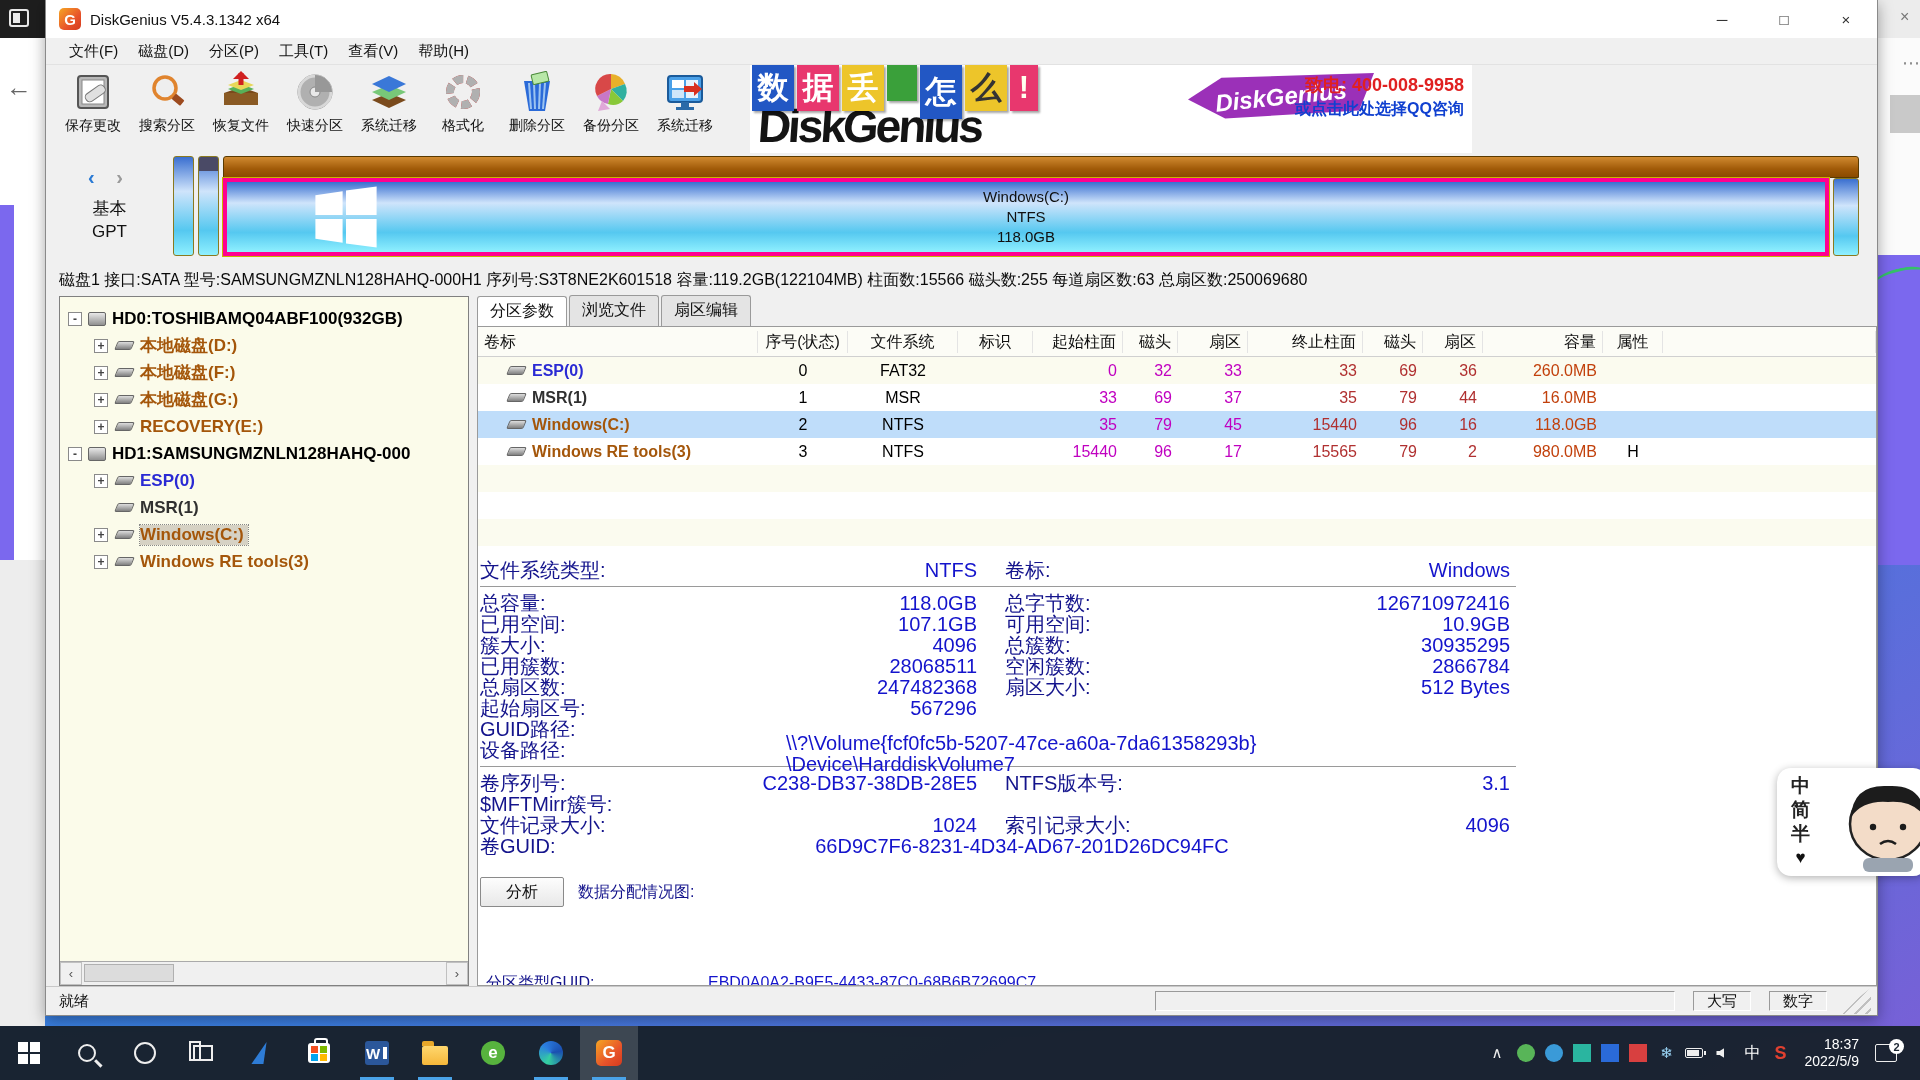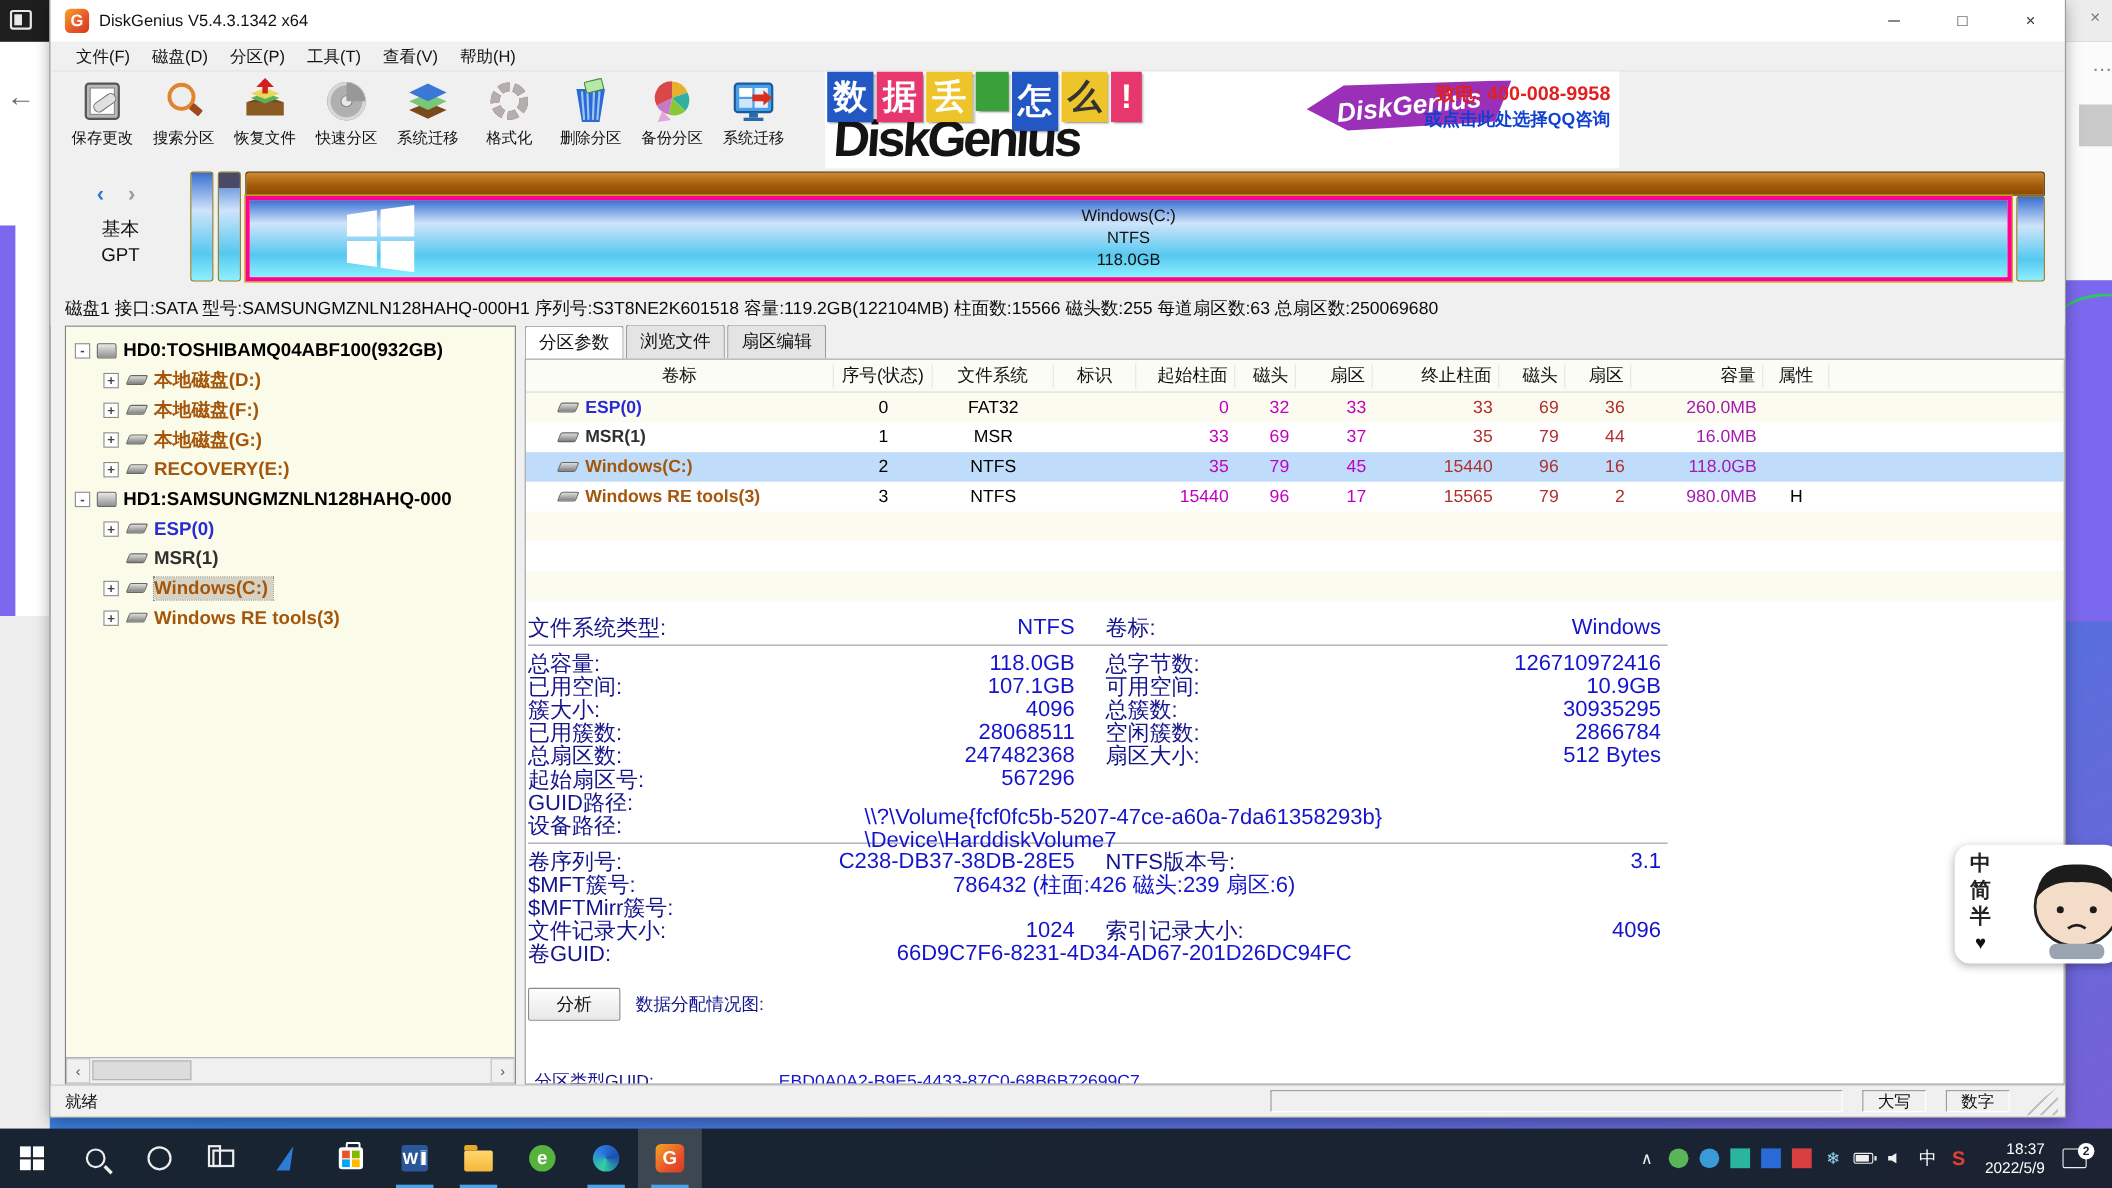--- a/index.html
+++ b/index.html
@@ -102,25 +102,25 @@
   .tab.active { background:#fff; position:relative; top:1px; }
   .pane-body { flex:1; background:#fff; border:1px solid #9a9a9a; position:relative; overflow:hidden; display:flex; flex-direction:column; }
 
   
   .ptable { font-size:16px; flex:0 0 auto; }
   .thead,.trow { display:grid; grid-template-columns:280px 90px 110px 75px 90px 55px 70px 115px 60px 60px 120px 60px 1fr; align-items:center; }
   .thead { height:30px; border-bottom:1px solid #d0d0d0; background:#fcfcf6; }
   .thead .hc { font-size:16px; color:#111; padding:0 6px; border-right:1px solid #e4e4e4; height:22px; line-height:22px; }
   .trow { height:27px; }
   .trow .c { padding:0 6px; white-space:nowrap; overflow:hidden; }
-  .al { text-align:center; } .ac { text-align:center; } .ar { text-align:right; }
+  .al { text-align:left; } .ac { text-align:center; } .ar { text-align:right; }
   .stripe0 { background:#fbfbef; } .stripe1 { background:#fff; }
   .row-sel { background:#bfddfa !important; }
   .pname { display:flex; align-items:center; font-weight:bold; padding-left:28px !important; }
-  .v-start { color:#c000c0; } .v-end { color:#b03030; } .v-cap { color:#a21caf; } .v-attr { color:#000; }
+  .v-start { color:#c000c0; } .v-end { color:#b03030; } .v-cap { color:#c2410c; } .v-attr { color:#000; }
 
   
   .details { margin:14px 0 0 2px; width:1036px; font-size:20px; flex:0 0 auto; }
   .drow { height:21px; display:flex; align-items:center; white-space:nowrap; }
   .dl { width:230px; color:#14148c; flex:0 0 auto; }
   .dv { color:#1414cc; }
   .dv.v1 { width:267px; text-align:right; flex:0 0 auto; }
   .dl.l2 { width:278px; padding-left:28px; flex:0 0 auto; }
   .dv.v2 { width:255px; text-align:right; flex:0 0 auto; }
   .dv.wleft { padding-left:76px;margin-top:28px; }
@@ -596,24 +596,20 @@
               <span class="dv wleft">\Device\HarddiskVolume7</span>
             </div>
           <div class="dsep"></div>
           <div class="drow">
               <span class="dl">卷序列号:</span>
               <span class="dv v1">C238-DB37-38DB-28E5</span>
               <span class="dl l2">NTFS版本号:</span>
               <span class="dv v2">3.1</span>
             </div>
           <div class="drow">
-              <span class="dl">$MFT簇号:</span>
-              <span class="dv wcenter">786432 (柱面:426 磁头:239 扇区:6)</span>
-            </div>
-          <div class="drow">
               <span class="dl">$MFTMirr簇号:</span>
             </div>
           <div class="drow">
               <span class="dl">文件记录大小:</span>
               <span class="dv v1">1024</span>
               <span class="dl l2">索引记录大小:</span>
               <span class="dv v2">4096</span>
             </div>
           <div class="drow">
               <span class="dl">卷GUID:</span>

